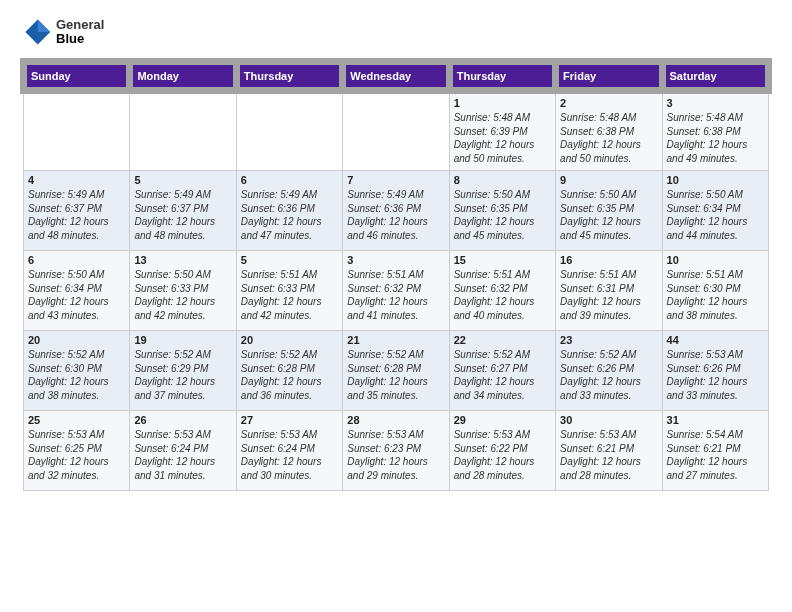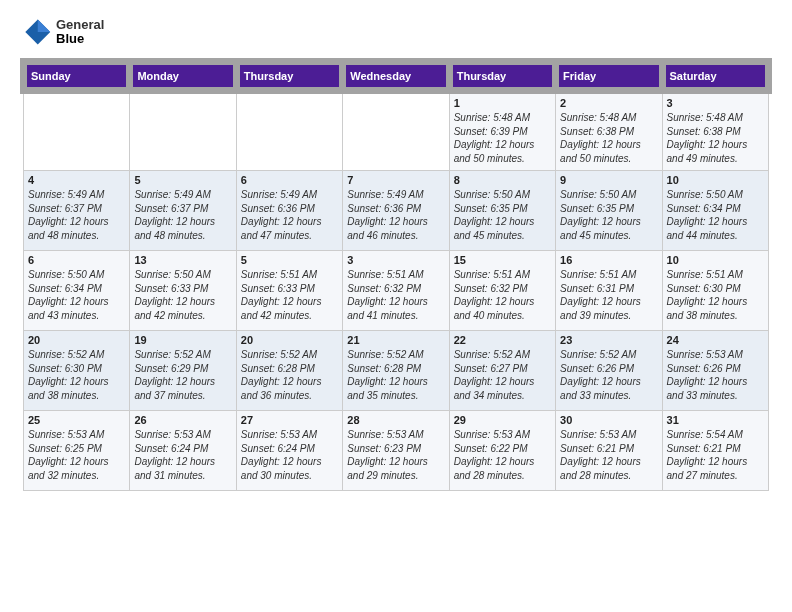--- a/index.html
+++ b/index.html
@@ -295,21 +295,21 @@
 and 34 minutes.</div>
           </td>
           <td>
             <span class="day-number">23</span>
             <div class="day-detail" style="white-space: pre-line;">Sunrise: 5:52 AM
 Sunset: 6:26 PM
 Daylight: 12 hours
 and 33 minutes.</div>
           </td>
           <td>
-            <span class="day-number">24</span>
+            <span class="day-number">44</span>
             <div class="day-detail" style="white-space: pre-line;">Sunrise: 5:53 AM
 Sunset: 6:26 PM
 Daylight: 12 hours
 and 33 minutes.</div>
           </td>
         </tr>
         <tr>
           <td>
             <span class="day-number">25</span>
             <div class="day-detail" style="white-space: pre-line;">Sunrise: 5:53 AM

